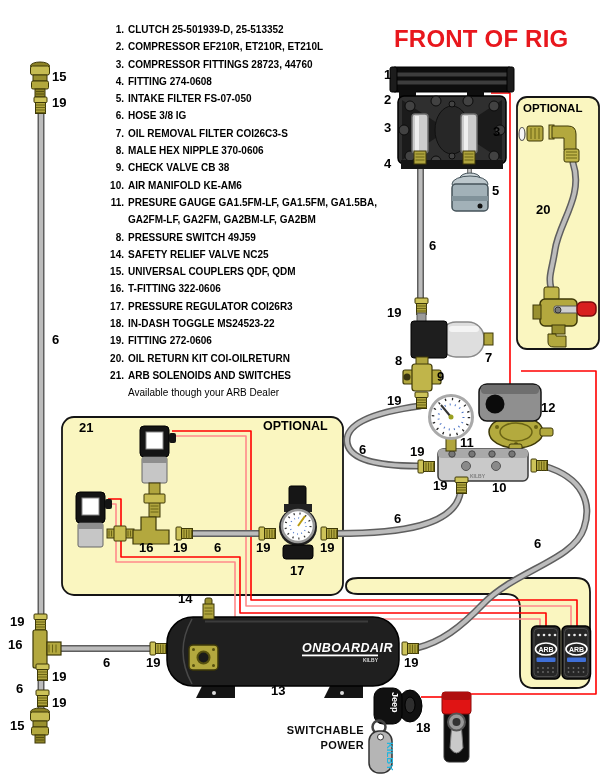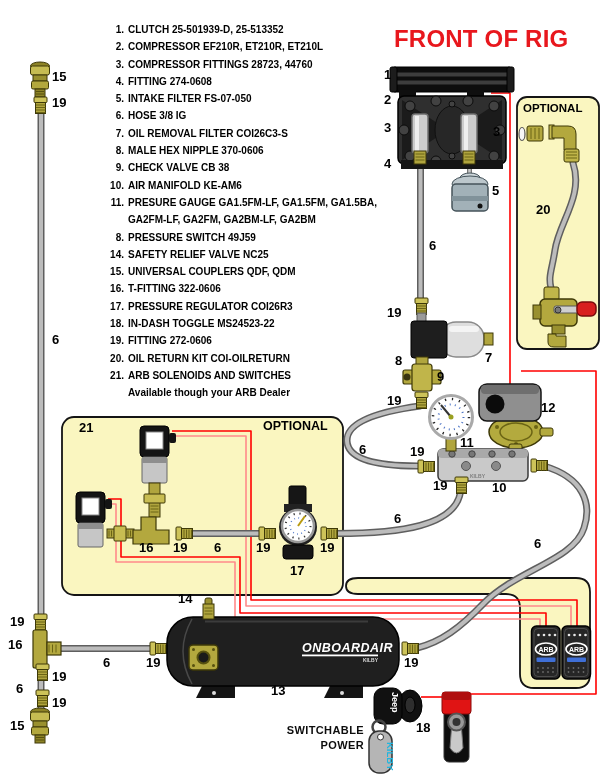--- a/index.html
+++ b/index.html
@@ -19,21 +19,21 @@
   .opt-right{left:523px;top:102px;font-weight:bold;font-size:11.5px;color:#000;}
   .opt-mid{left:263px;top:419px;font-weight:bold;font-size:12.5px;color:#000;}
   #power{position:absolute;left:238px;top:723px;width:126px;text-align:right;
          font-weight:bold;font-size:11px;line-height:15px;color:#0d0d0d;letter-spacing:.4px;}
   #parts-list{position:absolute;left:104px;top:21px;width:278px;margin:0;padding:0;
               list-style:none;font-size:10px;line-height:17.3px;color:#000;}
   #parts-list li{position:relative;padding-left:24px;}
   #parts-list .num{position:absolute;left:0;top:0;width:20px;text-align:right;font-weight:bold;}
   #parts-list .nm{font-weight:bold;}
   #parts-list .cd{font-weight:bold;}
-  #parts-list .note{font-weight:bold;}
+  #parts-list .note{font-weight:normal;}
   svg text{font-family:"Liberation Sans",sans-serif;}
 </style>
 </head>
 <body>
 
 <div id="stage">
 
 <svg id="art" width="610" height="784" viewBox="0 0 610 784">
   <defs>
     <g id="fitV">

